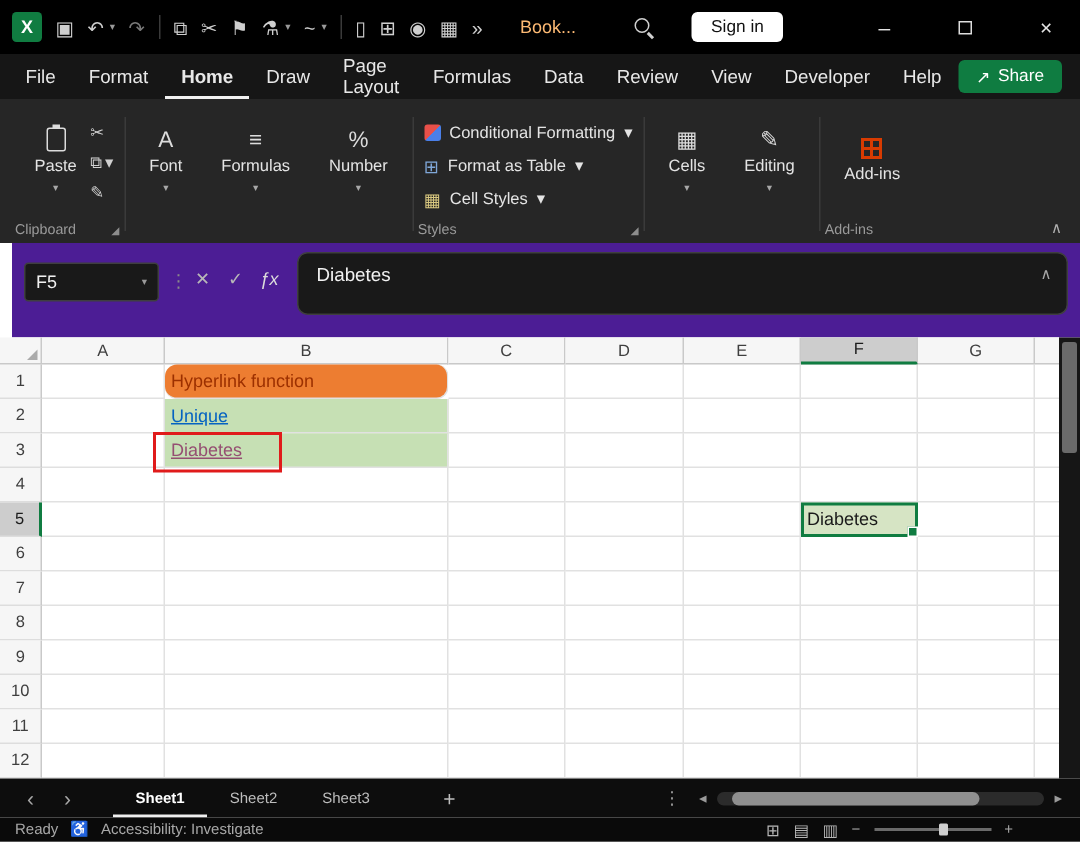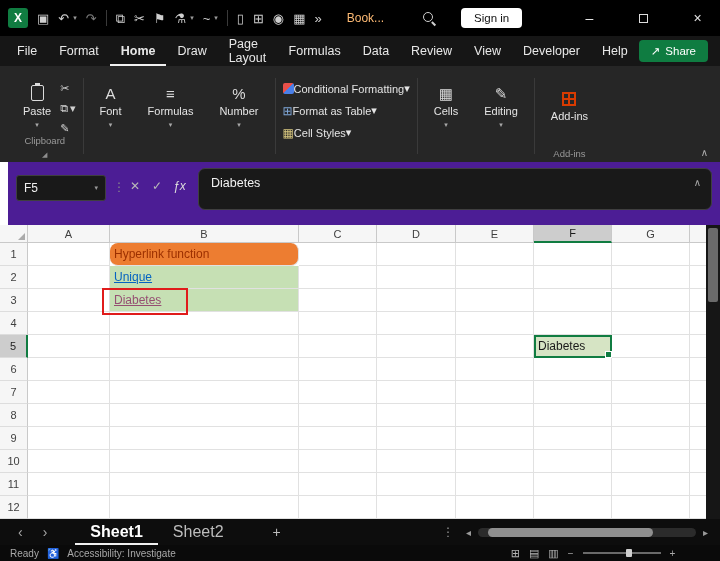--- a/index.html
+++ b/index.html
@@ -35,33 +35,33 @@
   .mi { font-size:12.5px; padding:0 11px; display:flex; align-items:center; }
   .mi.active { font-weight:bold; box-shadow:inset 0 -2px 0 #f0f0f0; }
   .share-btn { margin-left:auto; margin-right:12px; align-self:center; background:#0F7C41; color:#fff;
                font-size:11.5px; padding:4px 12px; border-radius:4px; display:flex; gap:5px; align-items:center; }
 
   
   .ribbon { position:absolute; top:66px; left:0; right:0; height:96px; background:#262626;
             display:flex; align-items:stretch; padding:4px 6px 0 10px; color:#e4e4e4; }
   .rgroup { position:relative; display:flex; align-items:flex-start; padding:4px 4px 18px 4px; }
   .rgroup-label { position:absolute; bottom:3px; left:0; right:0; font-size:9.5px; color:#9a9a9a;
-                  display:flex; align-items:center; justify-content:space-between; gap:5px;flex-direction:column; }
+                  display:flex; align-items:center; justify-content:space-between; gap:5px; }
   .launcher { font-size:7px; color:#8d8d8d; }
   .vsep { width:1px; background:#3a3a3a; margin:8px 3px; }
   .bigbtn { display:flex; flex-direction:column; align-items:center; justify-content:center; gap:4px;
             font-size:11px; color:#e4e4e4; padding:2px 9px; height:66px; }
   .bigbtn .ric { font-size:15px; line-height:1; color:#dcdcdc; }
   .bigbtn .bcaret { font-size:7px; color:#a8a8a8; }
   .clip-icon { width:13px; height:16px; border:1px solid #dcdcdc; border-radius:2px; position:relative; }
   .clip-icon::before { content:''; position:absolute; top:-3px; left:3px; width:5px; height:3px; background:#dcdcdc; }
   .smallcol { display:flex; flex-direction:column; gap:7px; padding-top:8px; font-size:11px; color:#d0d0d0; }
   .smallcol .srow { display:flex; align-items:center; gap:2px; }
   .stylestack { display:flex; flex-direction:column; gap:5px; padding-top:6px; }
-  .stylerow { display:flex; align-items:center; font-size:11px; color:#e4e4e4; height:17px;text-align:center; }
+  .stylerow { display:flex; align-items:center; gap:6px; font-size:11px; color:#e4e4e4; height:17px;text-align:center; }
   .cf-icon { width:11px; height:11px; border-radius:2px;
              background:linear-gradient(135deg,#e8504a 0 50%,#4a7fe8 50% 100%); }
   .ft-icon { color:#7fa7d8; font-size:12px; }
   .cs-icon { color:#d8c77f; font-size:12px; }
   .addins-icon { width:14px; height:14px; border:2px solid #D83B01;
                  background:linear-gradient(#D83B01,#D83B01) center/2px 100% no-repeat,
                             linear-gradient(#D83B01,#D83B01) center/100% 2px no-repeat; }
   .collapse-chevron { position:absolute; right:12px; bottom:4px; font-size:10px; color:#b0b0b0; }
 
   
@@ -107,21 +107,21 @@
                 background:#107C41; border:1px solid #fff; z-index:4; }
   .red-box { position:absolute; left:102px; top:63px; width:86px; height:27px;
              border:2px solid #E01B1B; z-index:5; pointer-events:none; }
   .vscroll { position:absolute; top:225px; right:0; width:14px; height:294px; background:#161616; }
   .vthumb { position:absolute; top:3px; left:2px; width:10px; height:74px; background:#6a6a6a; border-radius:2px; }
 
   
   .tabbar { position:absolute; top:519px; left:0; right:0; height:26px; background:#0d0d0d;
             display:flex; align-items:center; color:#bdbdbd; padding:0 8px; }
   .tnav { font-size:14px; color:#a8a8a8; padding:0 10px; }
-  .stab { font-size:16px; height:26px; display:flex; align-items:center; padding:4px 15px; }
+  .stab { font-size:10px; height:26px; display:flex; align-items:center; padding:4px 15px; }
   .stab.active { color:#fff; font-weight:bold; box-shadow:inset 0 -2px 0 #f0f0f0; }
   .addsheet { font-size:14px; color:#bdbdbd; padding:0 14px; }
   .tab-dots { margin-left:auto; font-size:12px; color:#9a9a9a; padding:0 8px; }
   .harrow { font-size:10px; color:#9a9a9a; padding:0 4px; }
   .htrack { width:218px; height:9px; background:#2b2b2b; border-radius:5px; position:relative; margin:0 3px; }
   .hthumb { position:absolute; left:10px; top:0; width:165px; height:9px; background:#8f8f8f; border-radius:5px; }
 
   
   .statusbar { position:absolute; top:545px; left:0; right:0; height:16px; background:#0a0a0a;
                display:flex; align-items:center; color:#a8a8a8; font-size:10px; padding:0 10px; gap:8px; }
@@ -251,20 +251,24 @@
           <span class="ft-icon">⊞</span>
           <span>Format as Table</span>
           <span class="bcaret">▾</span>
         </div>
         <div class="stylerow">
           <span class="cs-icon">▦</span>
           <span>Cell Styles</span>
           <span class="bcaret">▾</span>
         </div>
       </div>
+      <div class="rgroup-label">
+        <span>Styles</span>
+        <span class="launcher">◢</span>
+      </div>
     </div>
 
     <div class="vsep"></div>
 
     <div class="rgroup">
       <div class="bigbtn">
         <span class="ric">▦</span>
         <span>Cells</span>
         <span class="bcaret">▾</span>
       </div>
@@ -470,20 +474,21 @@
 
   <div class="vscroll">
     <div class="vthumb"></div>
   </div>
 
   <div class="tabbar">
     <span class="tnav">‹</span>
     <span class="tnav">›</span>
     <span class="stab active" style="margin-left:18px">Sheet1</span>
     <span class="stab">Sheet2</span>
+    <span class="stab">Sheet3</span>
     <span class="addsheet" style="margin-left:20px">+</span>
     <span class="tab-dots">⋮</span>
     <span class="harrow">◂</span>
     <span class="htrack">
         <span class="hthumb"></span>
       </span>
     <span class="harrow">▸</span>
   </div>
 
   <div class="statusbar">

